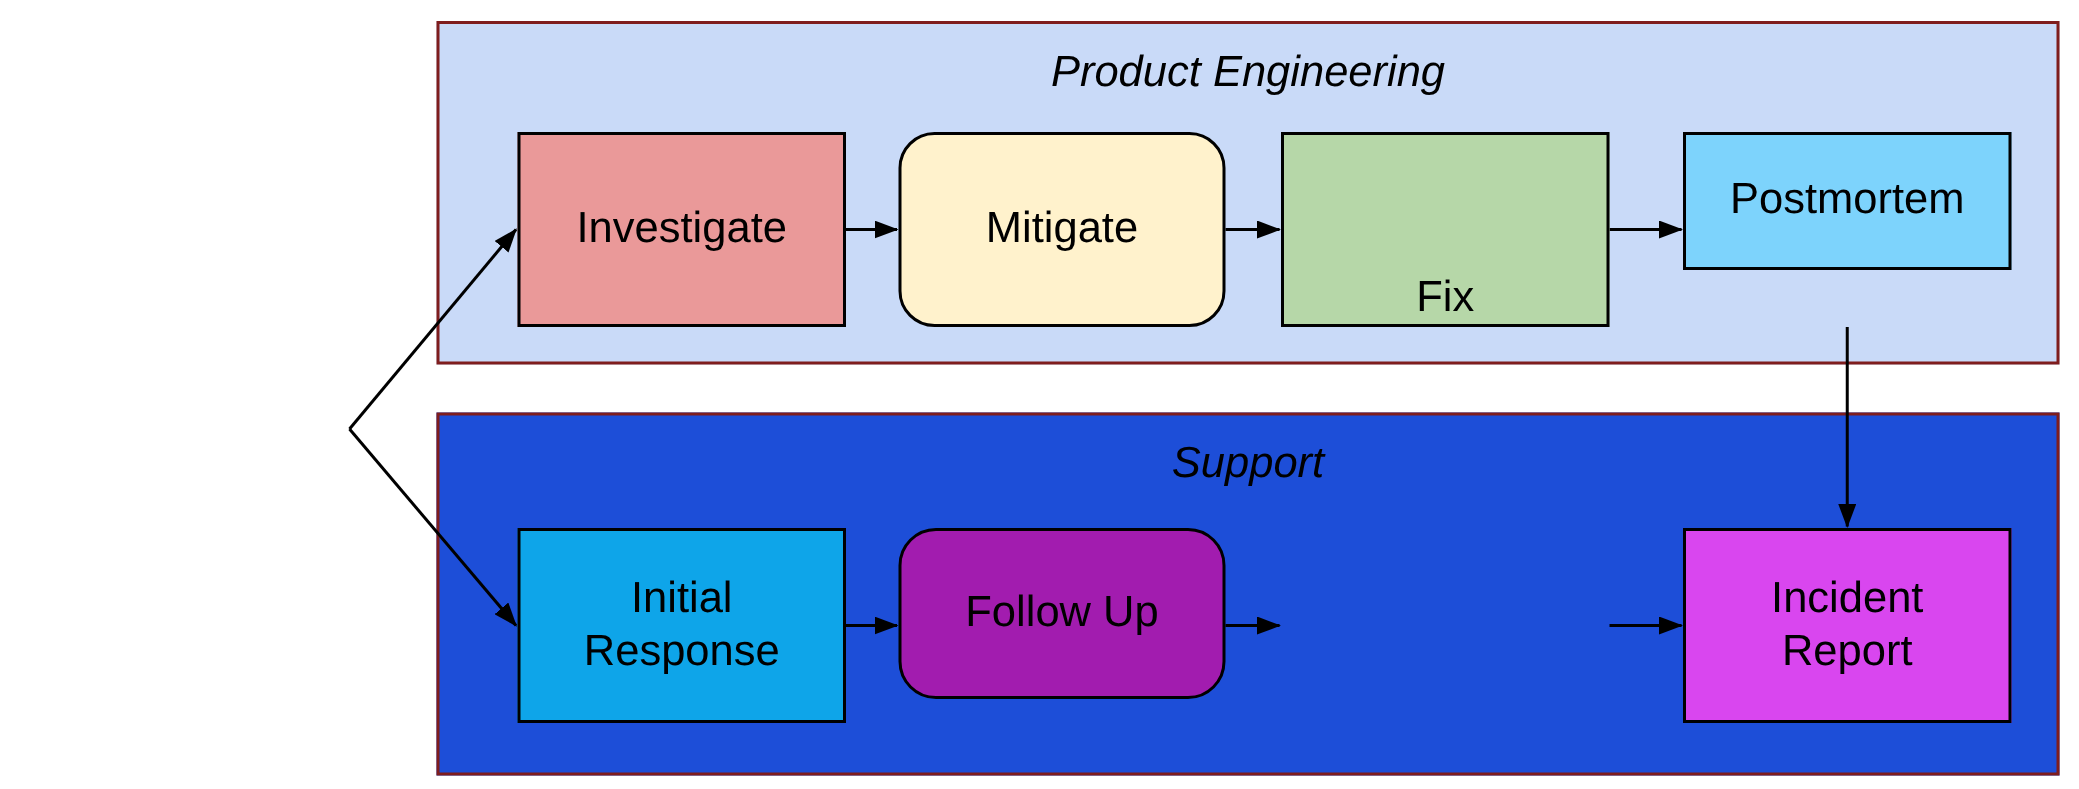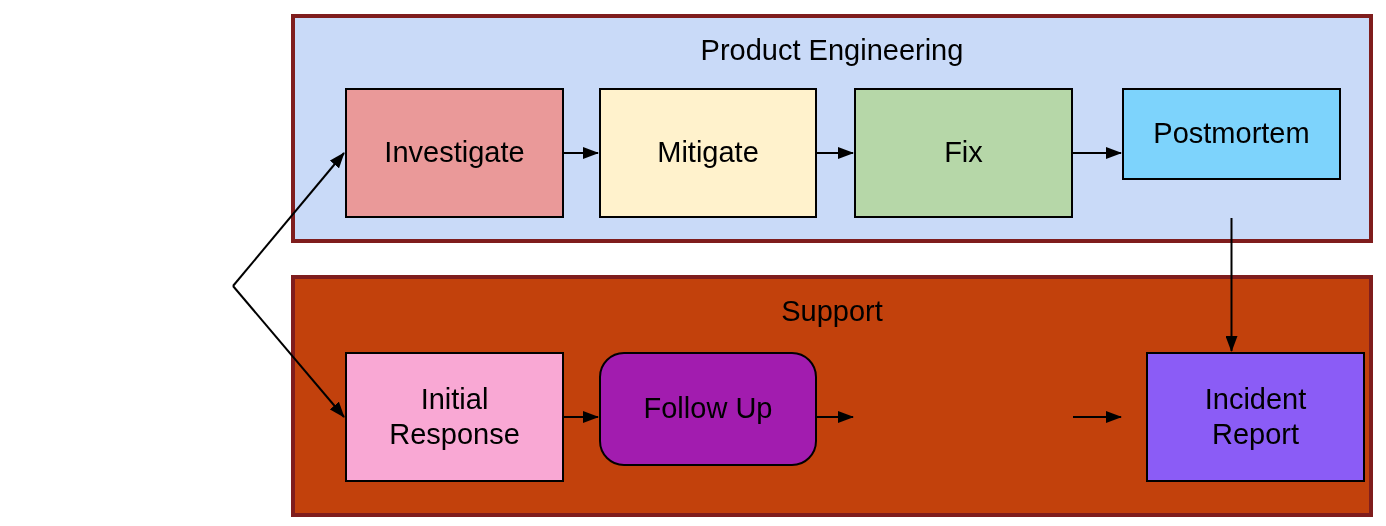--- a/index.html
+++ b/index.html
@@ -6,22 +6,23 @@
   .canvas {
     position: relative;
     width: 1386px;
     height: 526px;
     background: #ffffff;
     font-family: "Liberation Sans", sans-serif;
     overflow: hidden;
   }
   .lane {
     position: absolute;
-    border: 4px solid #7f1d1d;
+    border: 2px solid #7f1d1d;
     box-sizing: border-box;
+    font-style: italic;
   }
   .lane-title {
     position: absolute;
     top: 16px;
     left: 0;
     right: 0;
     text-align: center;
     font-size: 29px;
     color: #000000;
     white-space: nowrap;
@@ -49,21 +50,21 @@
 </style>
 </head>
 <body>
 
 <div class="canvas">
 
   <div class="lane" style="left: 291px; top: 14px; width: 1082px; height: 229px; background: rgb(201, 218, 248);">
     <div class="lane-title">Product Engineering</div>
   </div>
 
-  <div class="lane" style="left: 291px; top: 275px; width: 1082px; height: 242px; background: #c2410c;">
+  <div class="lane" style="left: 291px; top: 275px; width: 1082px; height: 242px; background: #1d4ed8;">
     <div class="lane-title">Support</div>
   </div>
 
   <svg class="arrows" viewBox="0 0 1386 526" xmlns="http://www.w3.org/2000/svg">
     <defs>
       <marker id="arrowhead" markerUnits="userSpaceOnUse" markerWidth="16" markerHeight="12" refX="15" refY="6" orient="auto">
         <path d="M0,0 L16,6 L0,12 Z" fill="#000000"></path>
       </marker>
     </defs>
     <g id="edge-lines">
@@ -75,32 +76,32 @@
         <line x1="1231.5" y1="218" x2="1231.5" y2="351" stroke="#000000" stroke-width="2" marker-end="url(#arrowhead)"></line>
         <line x1="564" y1="417" x2="598" y2="417" stroke="#000000" stroke-width="2" marker-end="url(#arrowhead)"></line>
         <line x1="817" y1="417" x2="853" y2="417" stroke="#000000" stroke-width="2" marker-end="url(#arrowhead)"></line>
         <line x1="1073" y1="417" x2="1121" y2="417" stroke="#000000" stroke-width="2" marker-end="url(#arrowhead)"></line>
       </g>
   </svg>
 
   <div class="node" style="left: 345px; top: 88px; width: 219px; height: 130px; background: rgb(234, 153, 153); justify-content: center;">
     <span>Investigate</span>
   </div>
-  <div class="node" style="left: 599px; top: 88px; width: 218px; height: 130px; background: rgb(255, 242, 204);">
+  <div class="node" style="left: 599px; top: 88px; width: 218px; height: 130px; background: rgb(255, 242, 204); border-radius: 24px;">
     <span>Mitigate</span>
   </div>
-  <div class="node" style="left: 854px; top: 88px; width: 219px; height: 130px; background: rgb(182, 215, 168);">
+  <div class="node" style="left: 854px; top: 88px; width: 219px; height: 130px; background: rgb(182, 215, 168); align-items: flex-end;">
     <span>Fix</span>
   </div>
   <div class="node" style="left: 1122px; top: 88px; width: 219px; height: 92px; background: #7dd3fc;">
     <span>Postmortem</span>
   </div>
-  <div class="node" style="left: 345px; top: 352px; width: 219px; height: 130px; background: #f9a8d4;">
+  <div class="node" style="left: 345px; top: 352px; width: 219px; height: 130px; background: #0ea5e9;">
     <span>Initial Response</span>
   </div>
   <div class="node" style="left: 599px; top: 352px; width: 218px; height: 114px; background: #a21caf; border-radius: 25px;">
     <span>Follow Up</span>
   </div>
-  <div class="node" style="left: 1146px; top: 352px; width: 219px; height: 130px; background: #8b5cf6;">
+  <div class="node" style="left: 1122px; top: 352px; width: 219px; height: 130px; background: #d946ef;">
     <span>Incident Report</span>
   </div>
 
 </div>
 
 </body></html>

